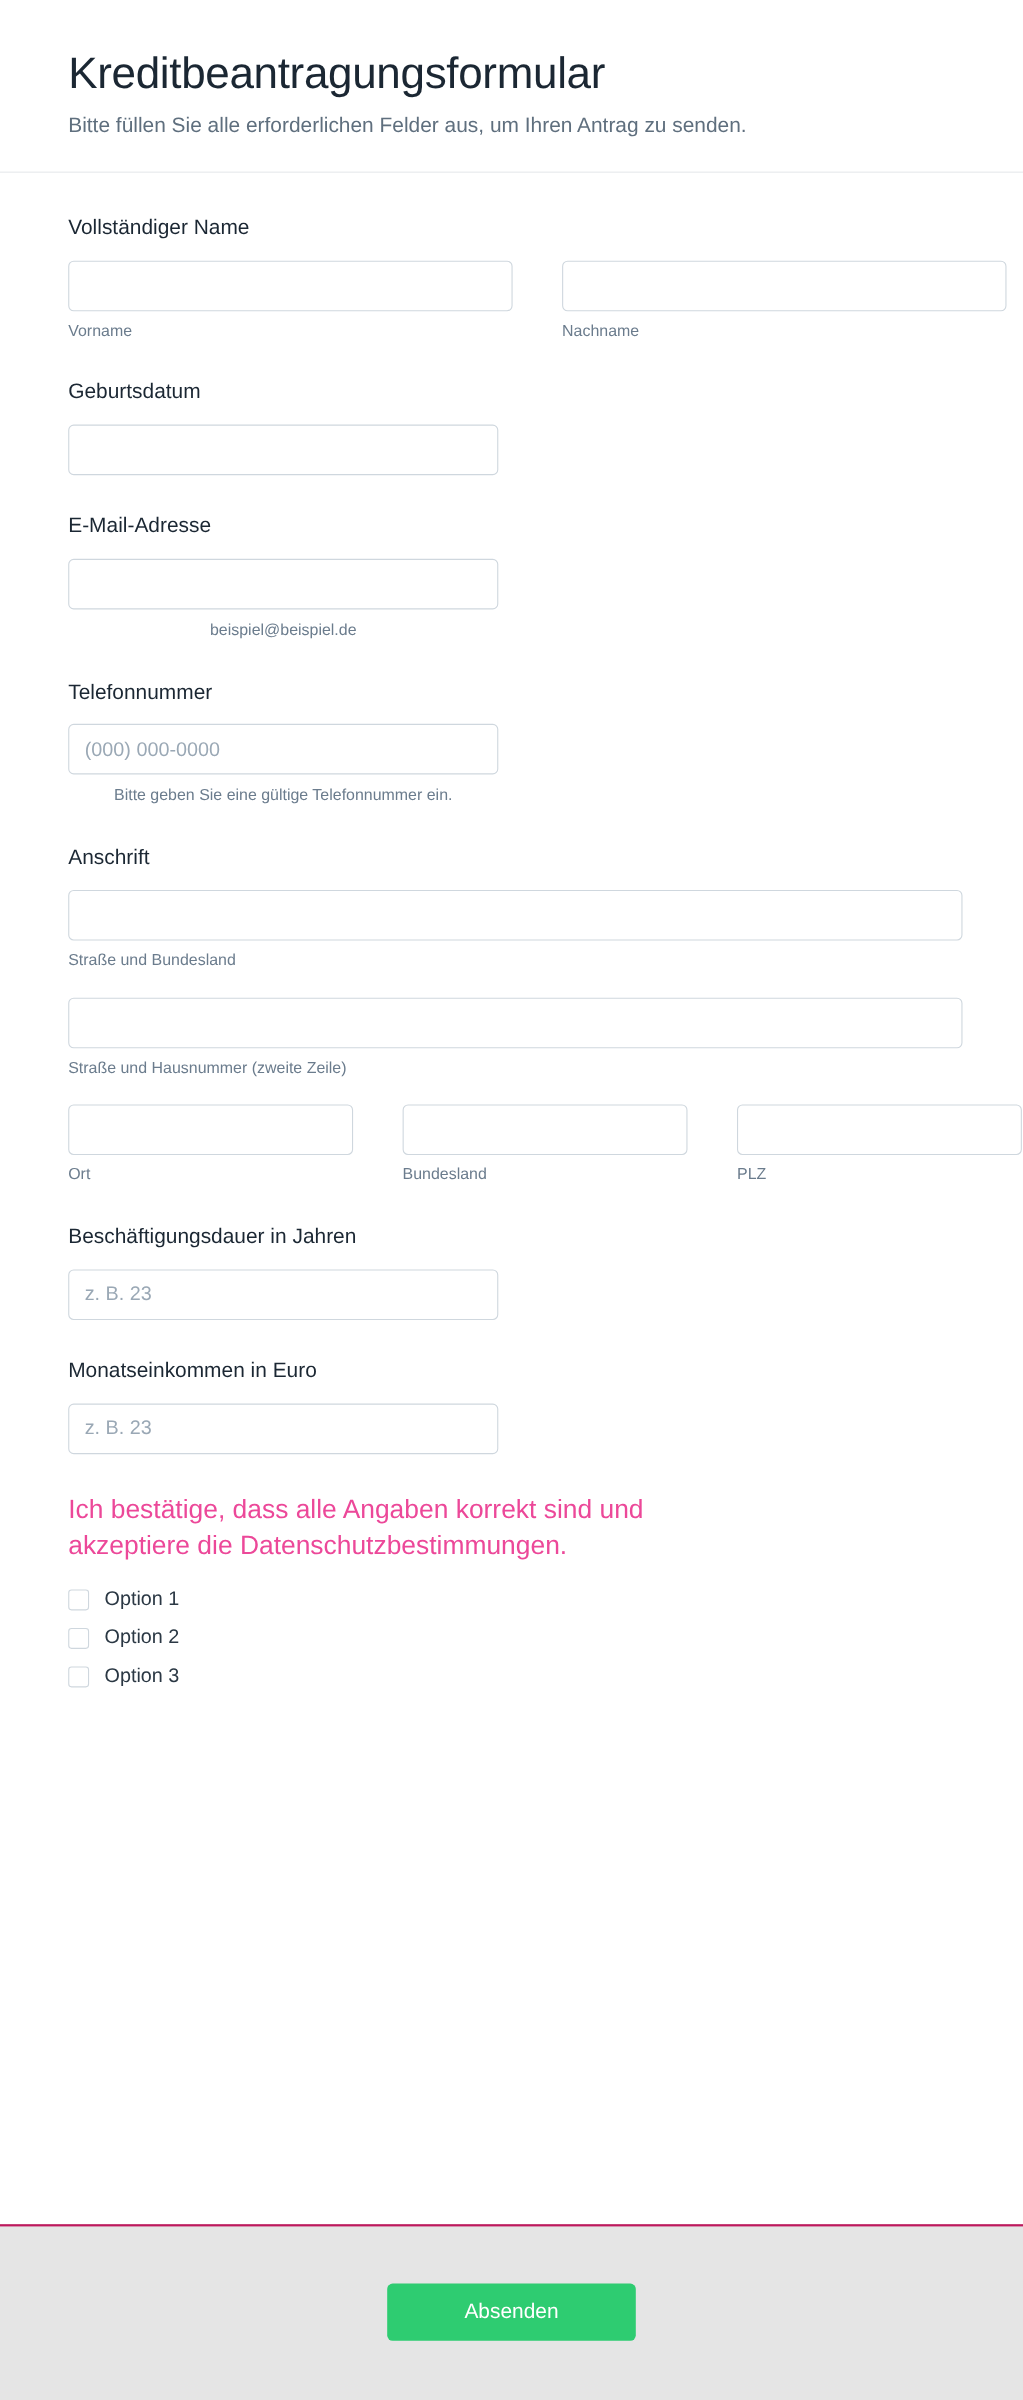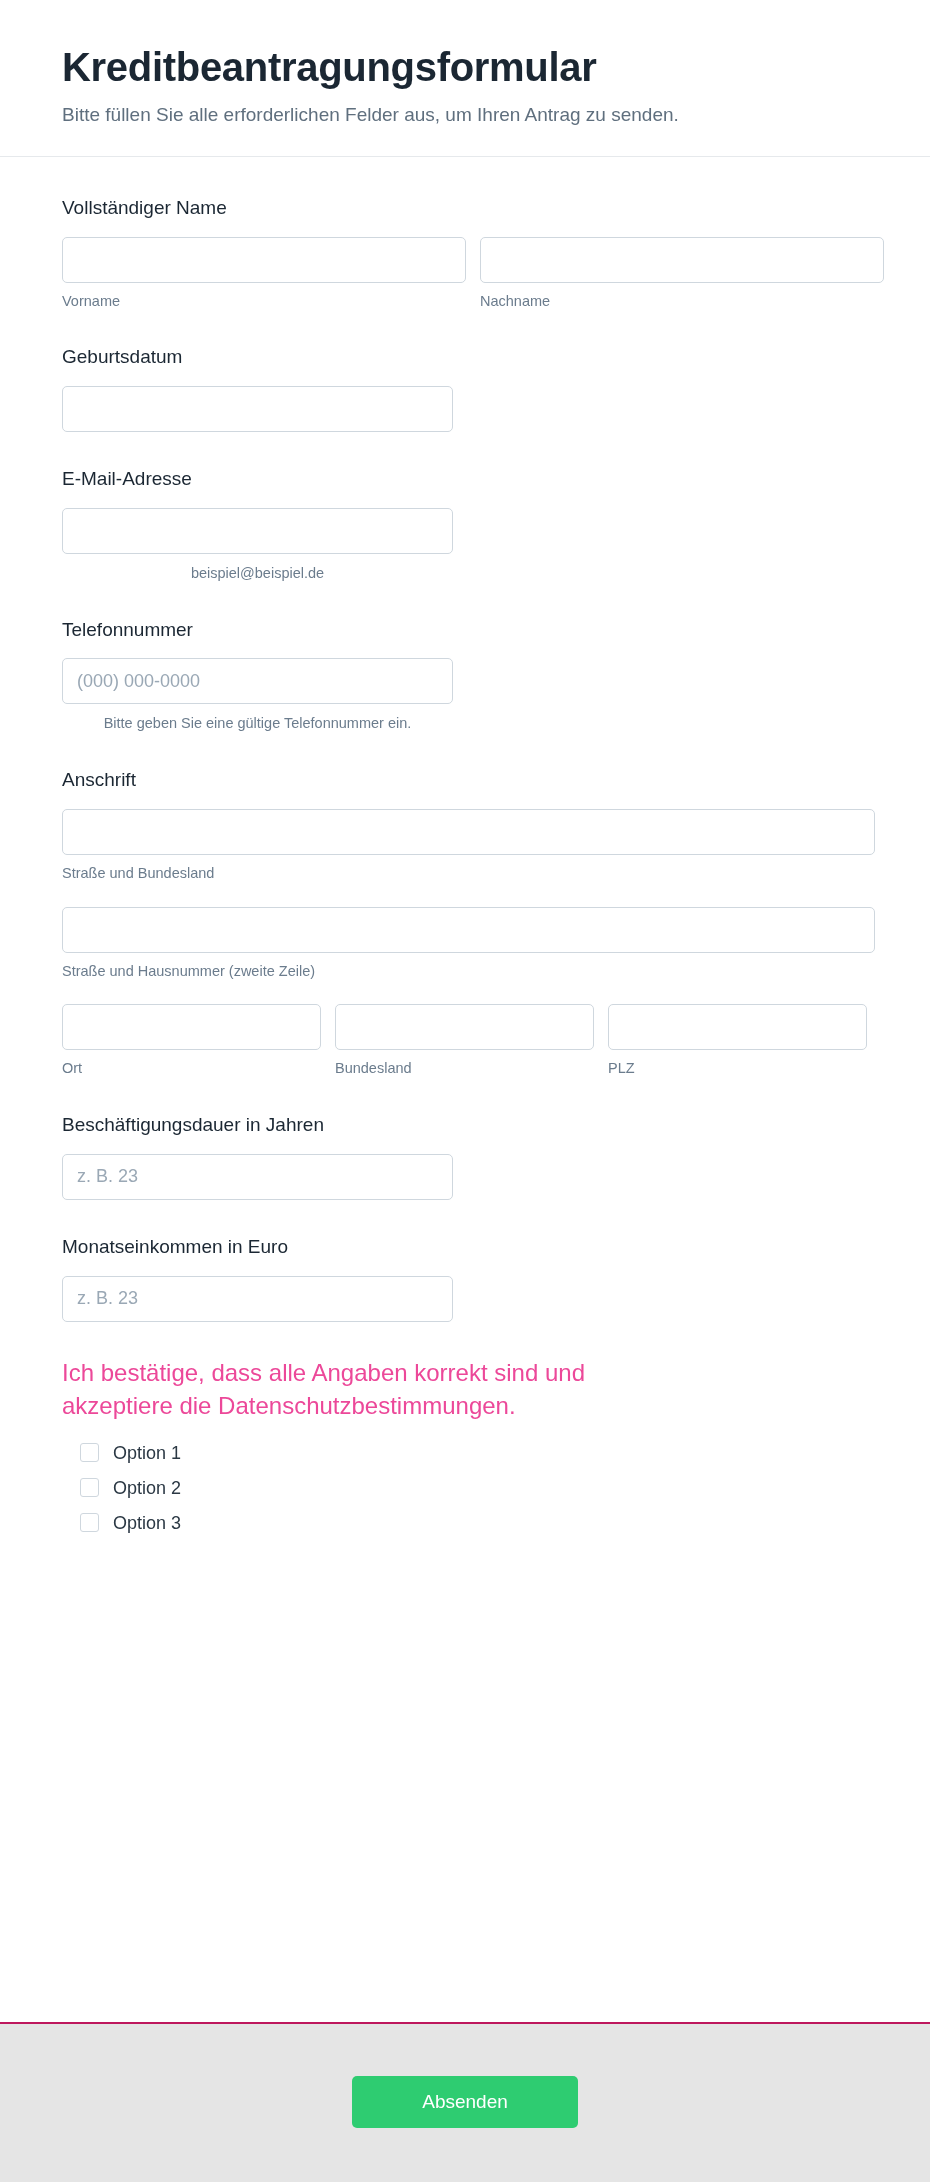--- a/index.html
+++ b/index.html
@@ -22,21 +22,21 @@
     flex-direction: column;
   }
   
   .form-header {
     padding: 44px 62px 30px 62px;
     border-bottom: 1px solid #e6e9ec;
   }
   .form-title {
     font-size: 40px;
     line-height: 1.15;
-    font-weight: bold;
+    font-weight: normal;
     color: #1b2733;
     margin: 0 0 14px 0;
     letter-spacing: -0.3px;
   }
   .form-subtitle {
     font-size: 19px;
     color: #5f6f7e;
     margin: 0;
     font-weight: normal;
   }
@@ -88,34 +88,33 @@
     color: #9aa8b5;
   }
   textarea.txt {
     height: 214px;
     resize: vertical;
     padding: 12px 14px;
     line-height: 1.4;
   }
   .row {
     display: flex;
-    gap: 14px;
+    gap: 45px;
   }
   .col-half { width: 404px; flex: 0 0 404px; }
   .col-third { width: 259px; flex: 0 0 259px; }
   .w-medium { width: 391px; }
   .w-full { width: 813px; }
 
   
   .checkbox-group { margin-top: 4px; }
   .checkbox-row {
     display: flex;
-    align-items: flex-start;
+    align-items: flex-end;
     margin-bottom: 14px;
-    margin-left: 18px;
   }
   .checkbox-row:last-child { margin-bottom: 0; }
   .cbox {
     width: 19px;
     height: 19px;
     border: 1px solid #cfd7de;
     border-radius: 3px;
     background: #fff;
     flex: 0 0 19px;
     margin-right: 14px;

